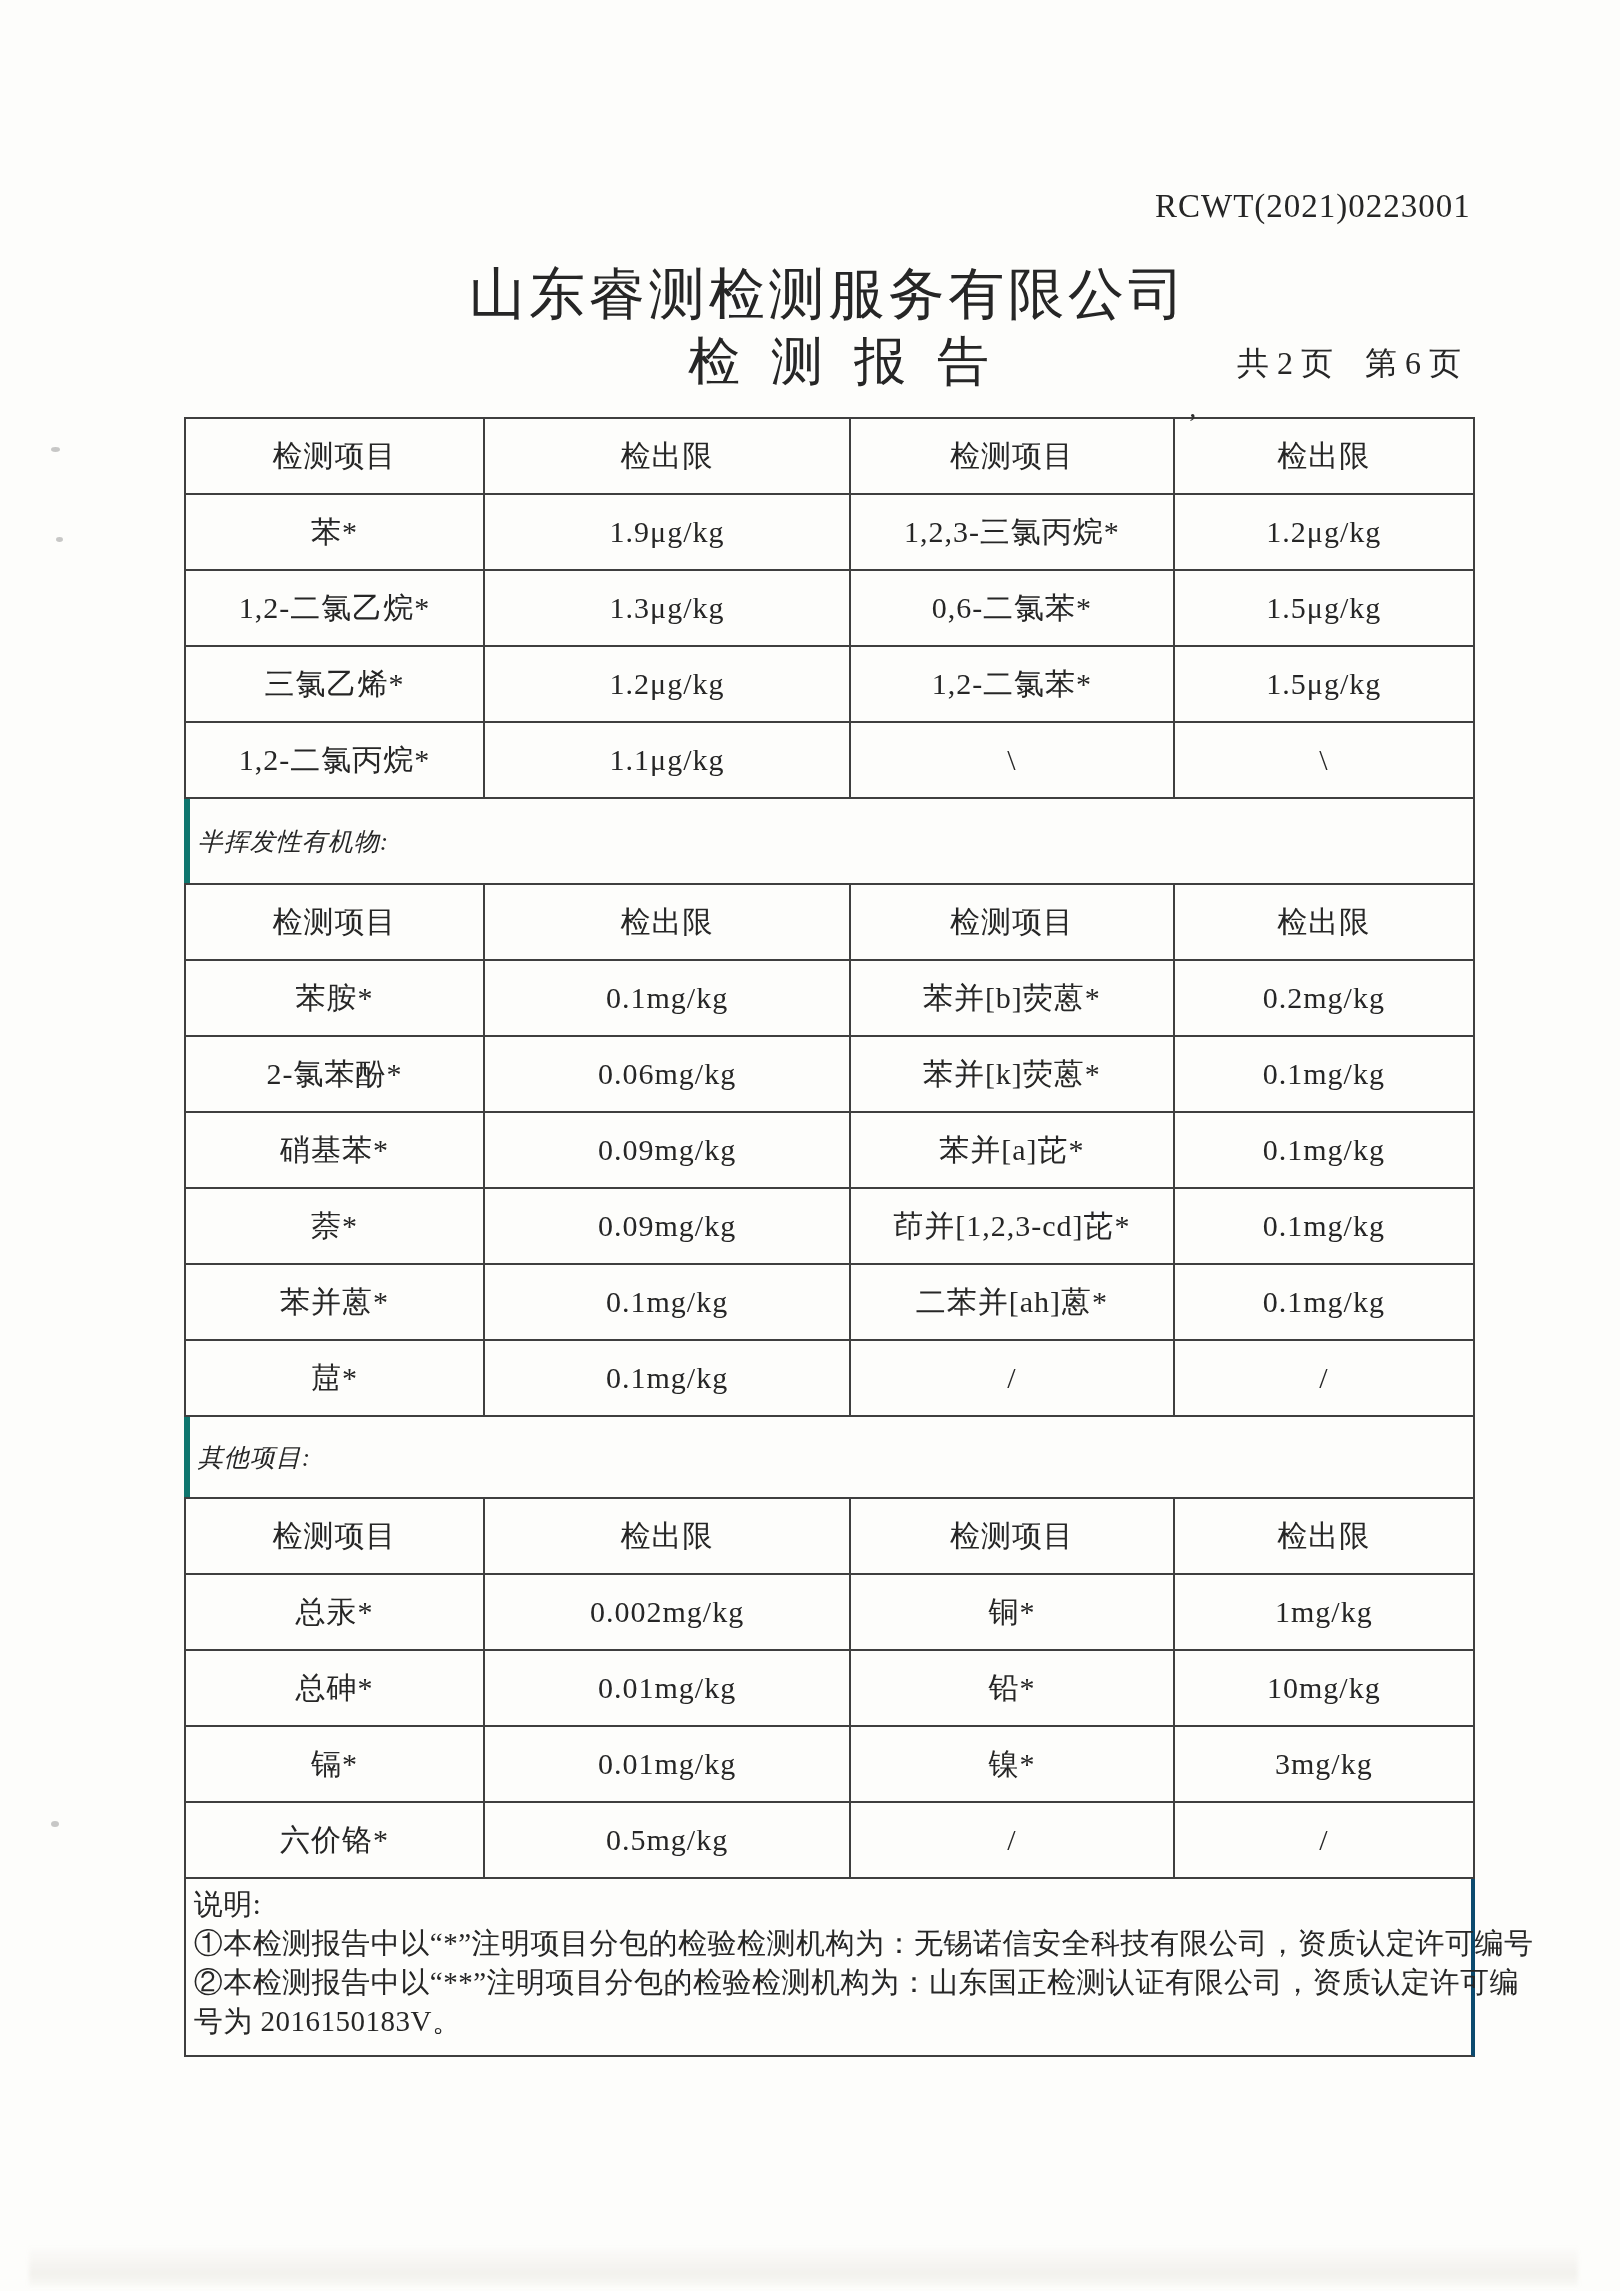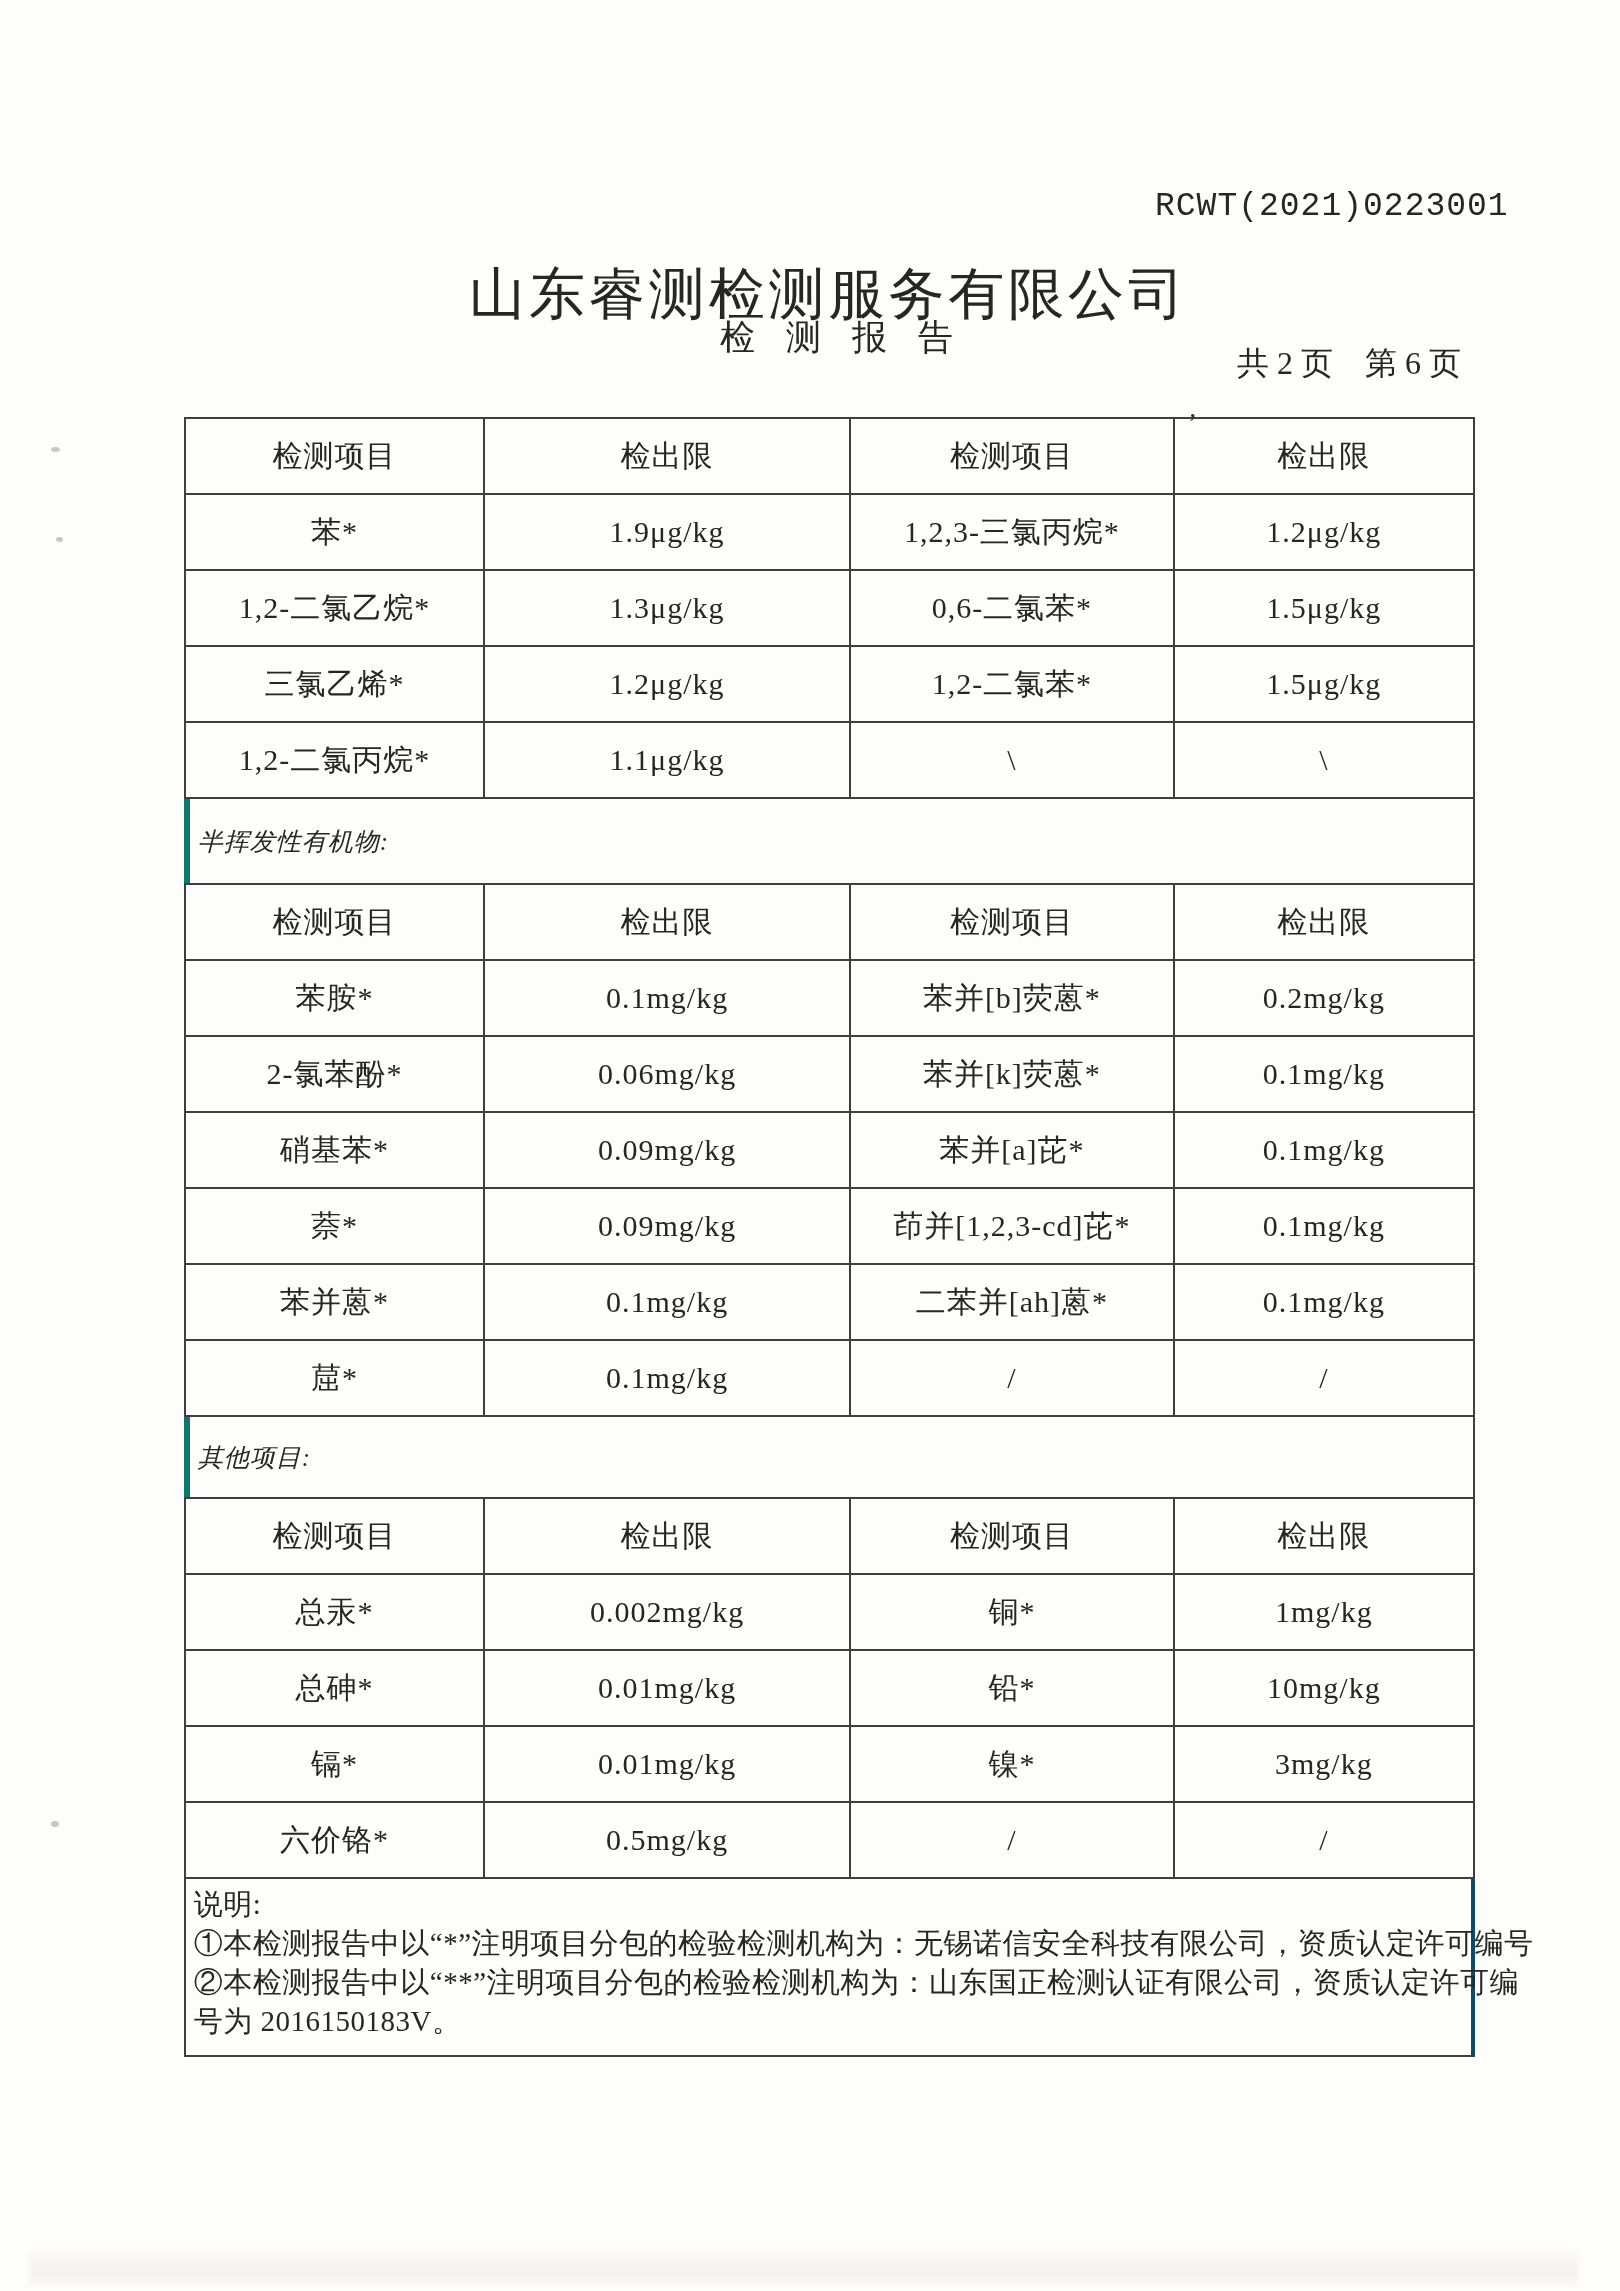--- a/index.html
+++ b/index.html
@@ -3,23 +3,23 @@
 <meta charset="utf-8">
 <style>
   html,body{margin:0;padding:0;}
   body{
     width:1620px;height:2292px;background:#ffffff;
     font-family:"Liberation Serif","DejaVu Serif",serif;
     color:#262626;
   }
   .page{position:relative;width:1620px;height:2292px;background:#fdfdfb;overflow:hidden;}
 
-  .report-no{position:absolute;top:188px;left:1155px;font-size:33px;letter-spacing:1px;white-space:nowrap;font-family:Liberation Mono, monospace;}
+  .report-no{position:absolute;top:188px;left:1155px;font-size:33px;letter-spacing:1px;white-space:nowrap;}
   .company{position:absolute;top:257px;left:172px;width:1313px;text-align:center;font-size:56px;letter-spacing:3.9px;white-space:nowrap;}
-  .title{position:absolute;top:314px;left:688px;font-size:35px;letter-spacing:31px;white-space:nowrap;margin-left:32px;}
+  .title{position:absolute;top:327px;left:688px;font-size:52px;letter-spacing:31px;white-space:nowrap;}
   .pagination{position:absolute;top:342px;left:1237px;font-size:32px;white-space:nowrap;}
 
   .content{position:absolute;top:417px;left:172px;width:1291px;padding-left:12px;}
 
   table.limits{width:100%;border-collapse:collapse;table-layout:fixed;}
   table.limits th, table.limits td{
     border:2px solid #3f3f3f;
     height:74px;
     text-align:center;vertical-align:middle;
     font-size:30px;font-weight:normal;

